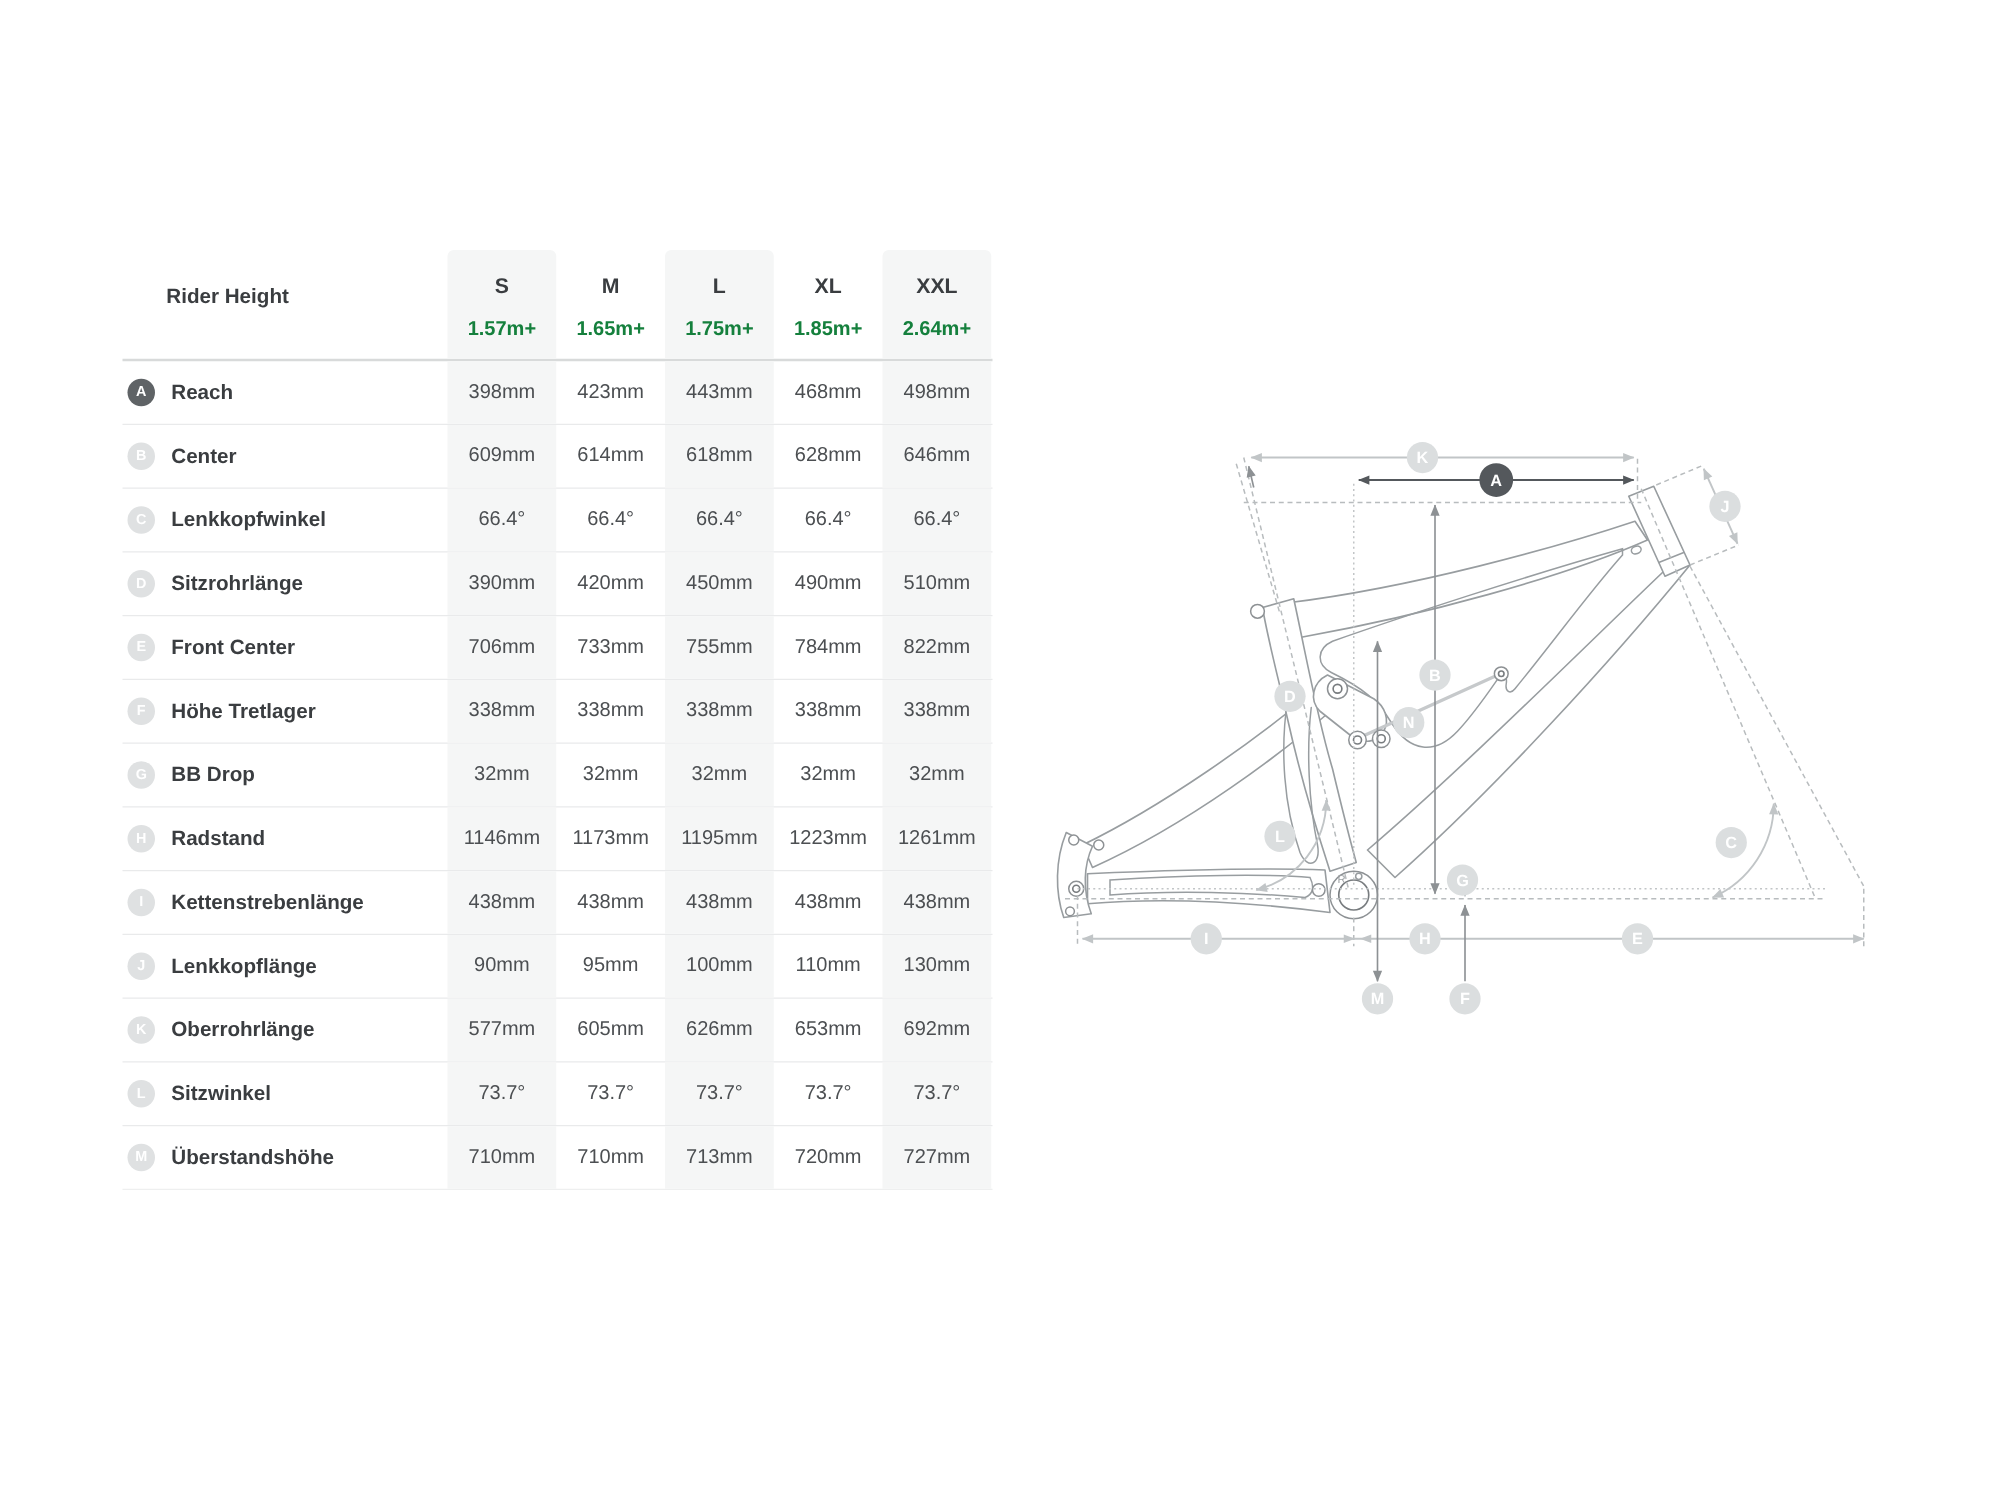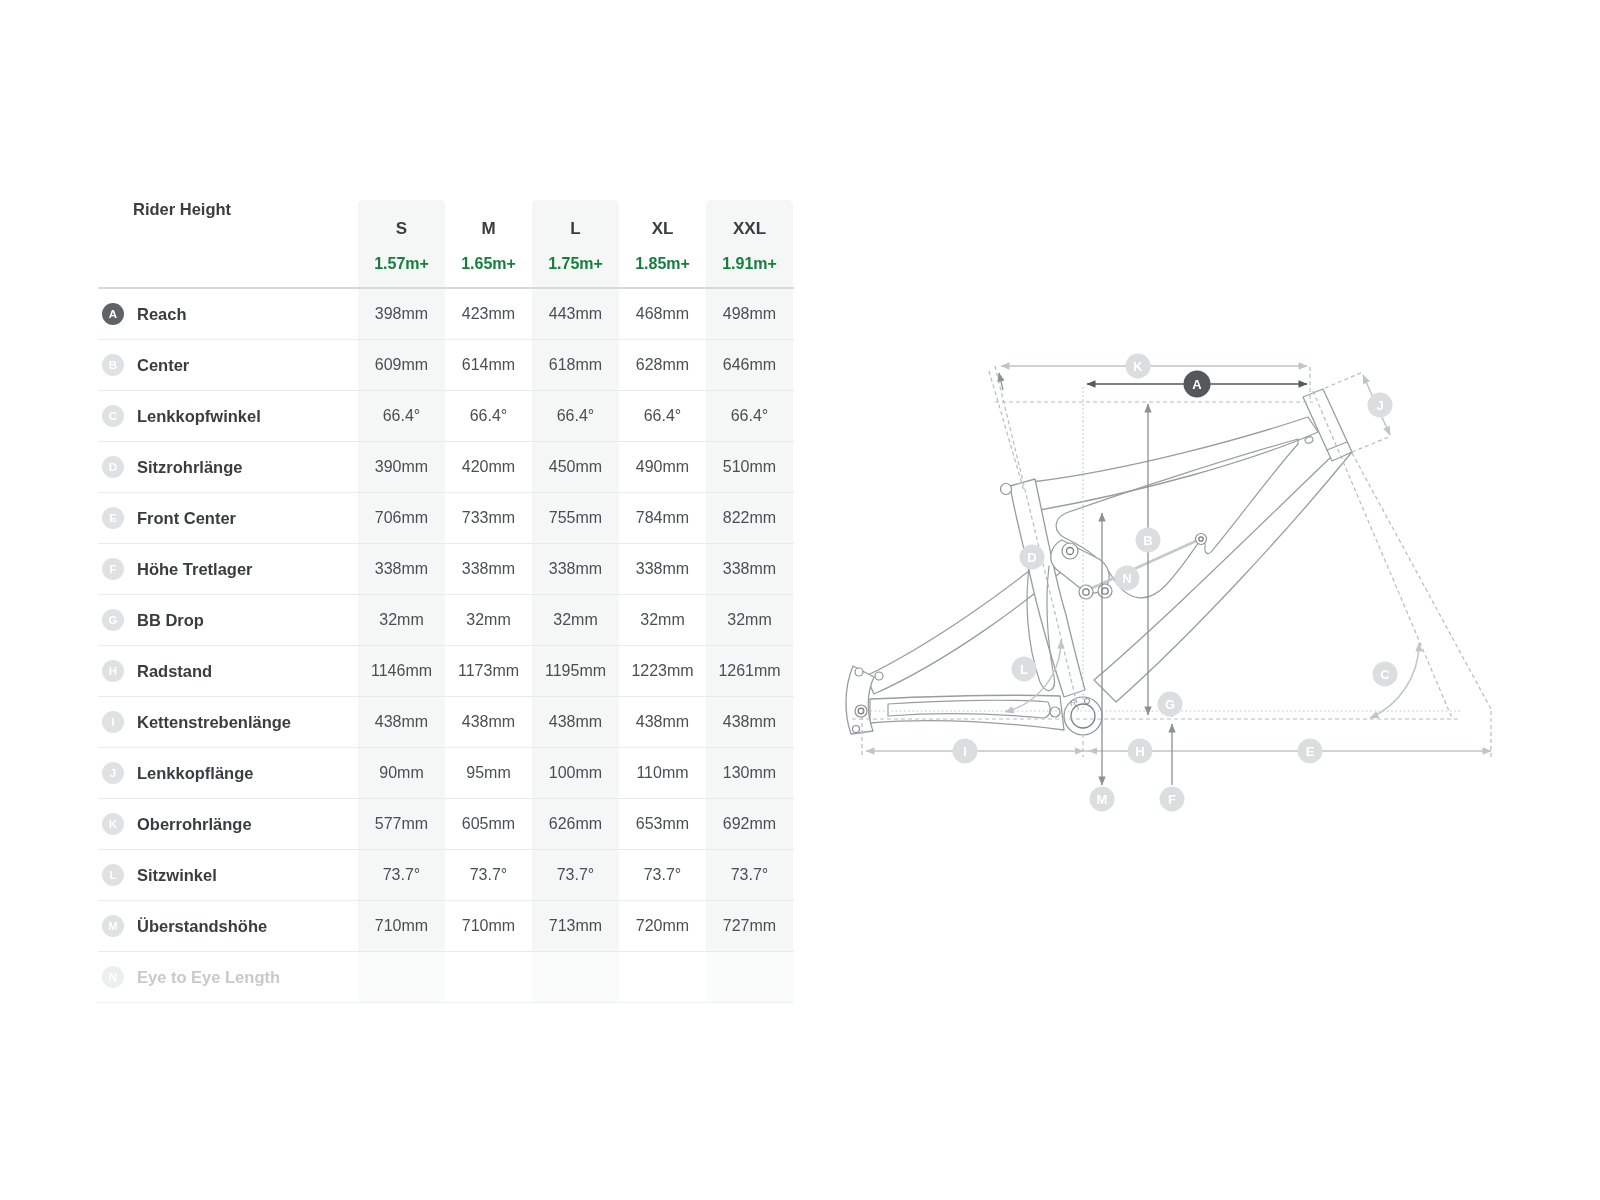--- a/index.html
+++ b/index.html
@@ -3,21 +3,21 @@
 <meta charset="utf-8">
 <style>
   html,body{margin:0;padding:0;background:#ffffff;width:1600px;height:1200px;overflow:hidden;
     font-family:"Liberation Sans",sans-serif;-webkit-font-smoothing:antialiased;}
   .stage{position:relative;width:1600px;height:1200px;background:#fff;}
 
   
   .geo{position:absolute;left:98px;top:200px;width:696px;}
   .ghead{display:flex;height:87px;border-bottom:2px solid #d8dada;}
   .lcell{width:260px;display:flex;align-items:center;}
-  .ghead .lcell{align-items:flex-start;padding-bottom:12px;box-sizing:border-box;}
+  .ghead .lcell{align-items:center;padding-bottom:12px;box-sizing:border-box;}
   .rhlabel{font-weight:bold;font-size:16.5px;color:#3a3d40;padding-left:35px;}
   .vcell{width:87px;box-sizing:border-box;text-align:center;flex:none;}
   .ghead .vcell{display:flex;flex-direction:column;justify-content:flex-end;gap:16px;
     padding-bottom:14px;border-radius:5px 5px 0 0;}
   .sz{font-weight:bold;font-size:17px;color:#3a3d40;}
   .ht{font-weight:bold;font-size:16px;color:#15803d;}
   .band{background:#f5f6f6;}
   .geo-row{display:flex;height:50px;border-bottom:1px solid #e9eaeb;}
   .geo-row:last-child{border-bottom:1px solid #eeefef;}
   .geo-row .vcell{display:flex;align-items:center;justify-content:center;
@@ -68,21 +68,21 @@
         <div class="vcell band">
           <div class="sz">L</div>
           <div class="ht">1.75m+</div>
         </div>
         <div class="vcell">
           <div class="sz">XL</div>
           <div class="ht">1.85m+</div>
         </div>
         <div class="vcell band">
           <div class="sz">XXL</div>
-          <div class="ht">1.91m+</div>
+          <div class="ht">2.64m+</div>
         </div>
       </div>
     <div>
 
     <div class="geo-row">
           <div class="lcell">
             <span class="badge dark">A</span>
             <span class="lbl">Reach</span>
           </div>
           <div class="vcell band">398mm</div>
@@ -215,31 +215,20 @@
         <div class="geo-row">
           <div class="lcell">
             <span class="badge">M</span>
             <span class="lbl">Überstandshöhe</span>
           </div>
           <div class="vcell band">710mm</div>
           <div class="vcell">710mm</div>
           <div class="vcell band">713mm</div>
           <div class="vcell">720mm</div>
           <div class="vcell band">727mm</div>
-        </div>
-        <div class="geo-row disabled">
-          <div class="lcell">
-            <span class="badge">N</span>
-            <span class="lbl">Eye to Eye Length</span>
-          </div>
-          <div class="vcell band"></div>
-          <div class="vcell"></div>
-          <div class="vcell band"></div>
-          <div class="vcell"></div>
-          <div class="vcell band"></div>
         </div>
       </div>
   </div>
 
   <svg class="diagram" viewBox="820 330 700 500" xmlns="http://www.w3.org/2000/svg">
     <defs>
       <marker id="arL" markerUnits="userSpaceOnUse" markerWidth="10" markerHeight="10" refX="9" refY="4.5" orient="auto-start-reverse">
         <path d="M0.5,0.8 L9.5,4.5 L0.5,8.2 Z" fill="#c1c5c7"></path>
       </marker>
       <marker id="arM" markerUnits="userSpaceOnUse" markerWidth="10" markerHeight="10" refX="9" refY="4.5" orient="auto-start-reverse">

